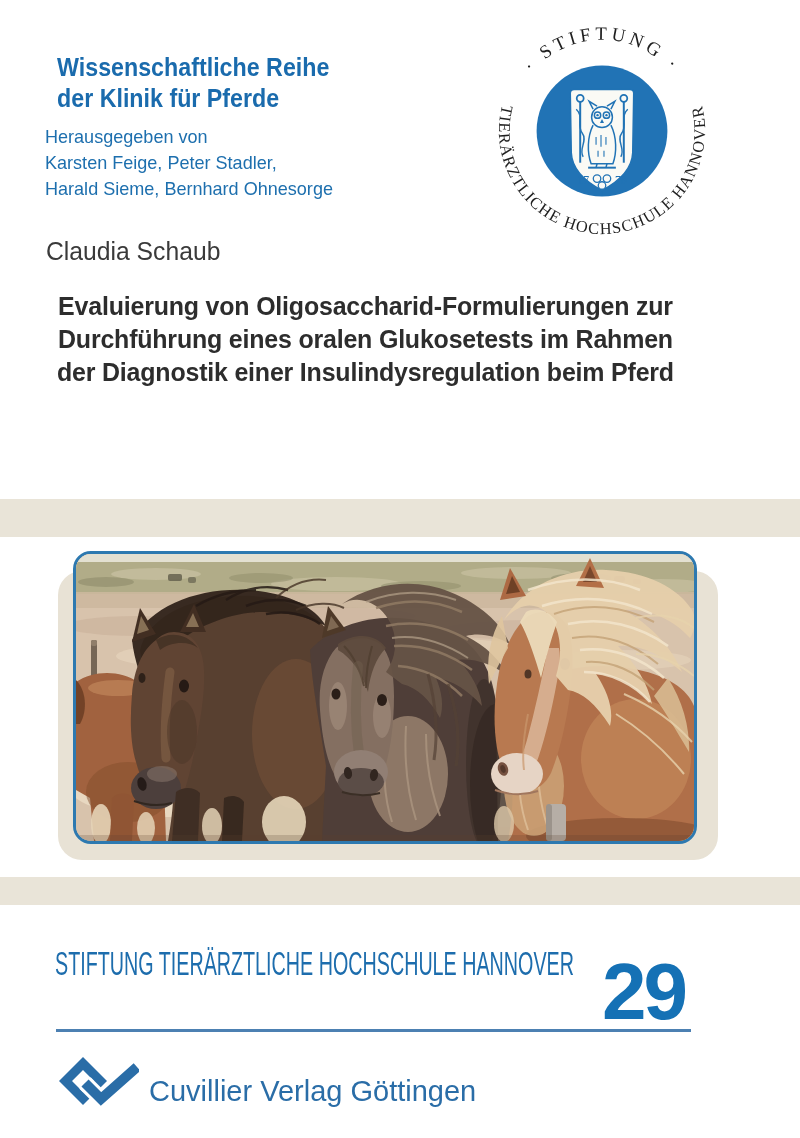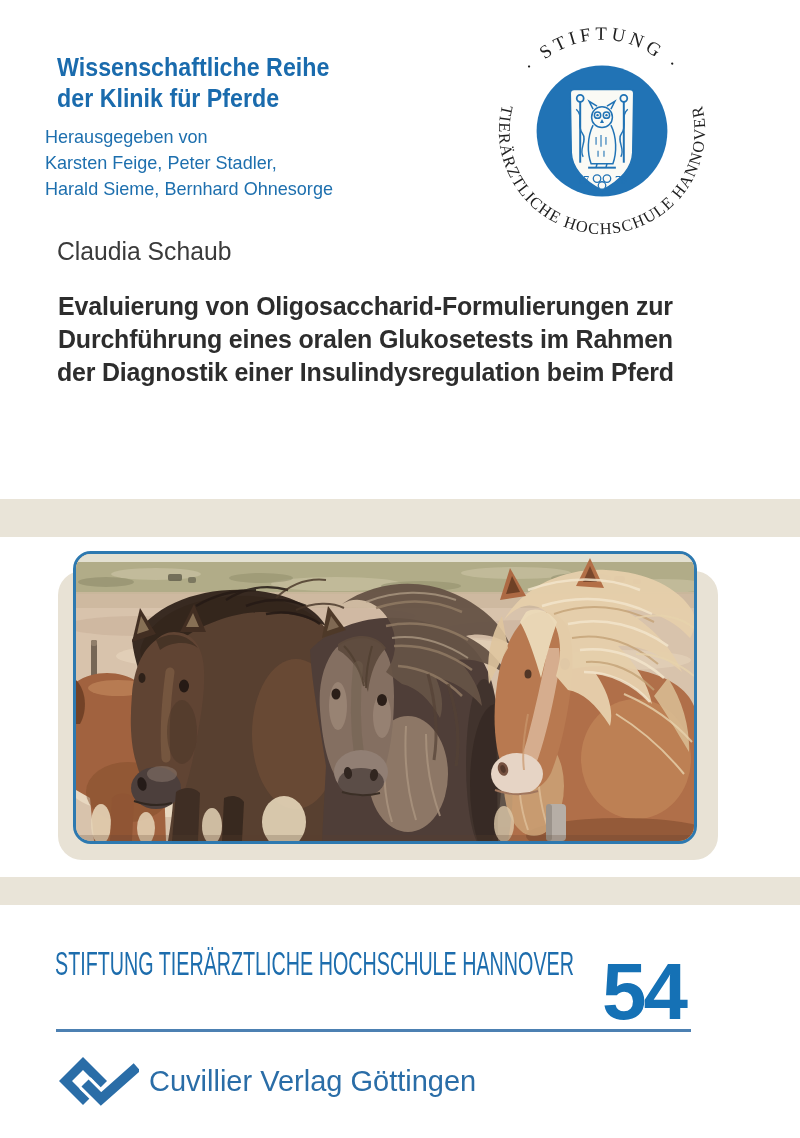--- a/index.html
+++ b/index.html
@@ -11,21 +11,21 @@
   .series-title { position:absolute; left:57px; top:52px; color:#1a6bad; font-weight:bold;
                   font-size:25px; line-height:31px; }
   .series-title .condense { transform:scaleX(0.93); }
 
   .editors { position:absolute; left:45px; top:124px; color:#1d6fae;
              font-size:19px; line-height:26px; }
   .editors .condense { transform:scaleX(0.95); }
 
   .seal-wrap { position:absolute; left:493px; top:22px; width:218px; height:218px; }
 
-  .author { position:absolute; left:57px; top:236px; color:#3a3a3a; font-size:26px; }
+  .author { position:absolute; left:46px; top:236px; color:#3a3a3a; font-size:26px; }
   .author .condense { transform:scaleX(0.95); }
 
   .main-title { position:absolute; left:57px; top:290px; color:#2d2d2d; font-weight:bold;
                 font-size:26px; line-height:33px; letter-spacing:-0.2px;text-align:center; }
   .main-title .condense { transform:scaleX(0.96); }
 
   .band { position:absolute; left:0; width:800px; background:#e9e4d8; }
   .band-1 { top:499px; height:38px; }
   .band-2 { top:877px; height:28px; }
 
@@ -37,21 +37,21 @@
 
   .institution-line { position:absolute; left:55px; top:944px; color:#1d6dad;
                       font-size:34px; font-weight:normal; }
   .institution-line .condense { transform:scaleX(0.58); }
 
   .volume-number { position:absolute; left:602px; top:962px; color:#1571b5;
                    font-size:80px; line-height:60px; font-weight:bold; letter-spacing:-3px; }
 
   .rule { position:absolute; left:56px; top:1029px; width:635px; height:3px; background:#4c80b2; }
 
-  .publisher { position:absolute; left:57px; top:1055px; display:flex; align-items:center; }
+  .publisher { position:absolute; left:57px; top:1055px; display:flex; align-items:flex-end; }
   .publisher-mark { width:82px; height:52px; flex:0 0 auto; }
   .publisher-text { margin-left:10px; color:#2a6da7; }
   .publisher-name { font-size:29px; line-height:31px; }
   .publisher-tagline { font-size:16px; line-height:20px; }
 </style>
 </head>
 <body>
 
 <div class="cover">
 
@@ -325,21 +325,21 @@
 
       <rect y="281" width="618" height="6" fill="rgba(80,55,35,0.22)"></rect>
       <rect width="618" height="287" fill="rgba(233,180,170,0.07)"></rect>
     </svg>
   </div>
 
   <div class="institution-line">
     <span class="condense">STIFTUNG TIERÄRZTLICHE HOCHSCHULE HANNOVER</span>
   </div>
 
-  <div class="volume-number">54</div>
+  <div class="volume-number">29</div>
 
   <div class="rule"></div>
 
   <div class="publisher">
     <svg class="publisher-mark" viewBox="0 0 82 52" xmlns="http://www.w3.org/2000/svg">
       <path d="M 26,2 L 50,26 L 26,50 L 2,26 Z M 26,15 L 37,26 L 26,37 L 15,26 Z" fill="#2a6da7" fill-rule="evenodd"></path>
       <path d="M 28,28 L 44,44 L 80,12" stroke="#ffffff" stroke-width="16" fill="none"></path>
       <path d="M 28,28 L 44,44 L 80,12" stroke="#2a6da7" stroke-width="10" fill="none"></path>
     </svg>
     <div class="publisher-text">

